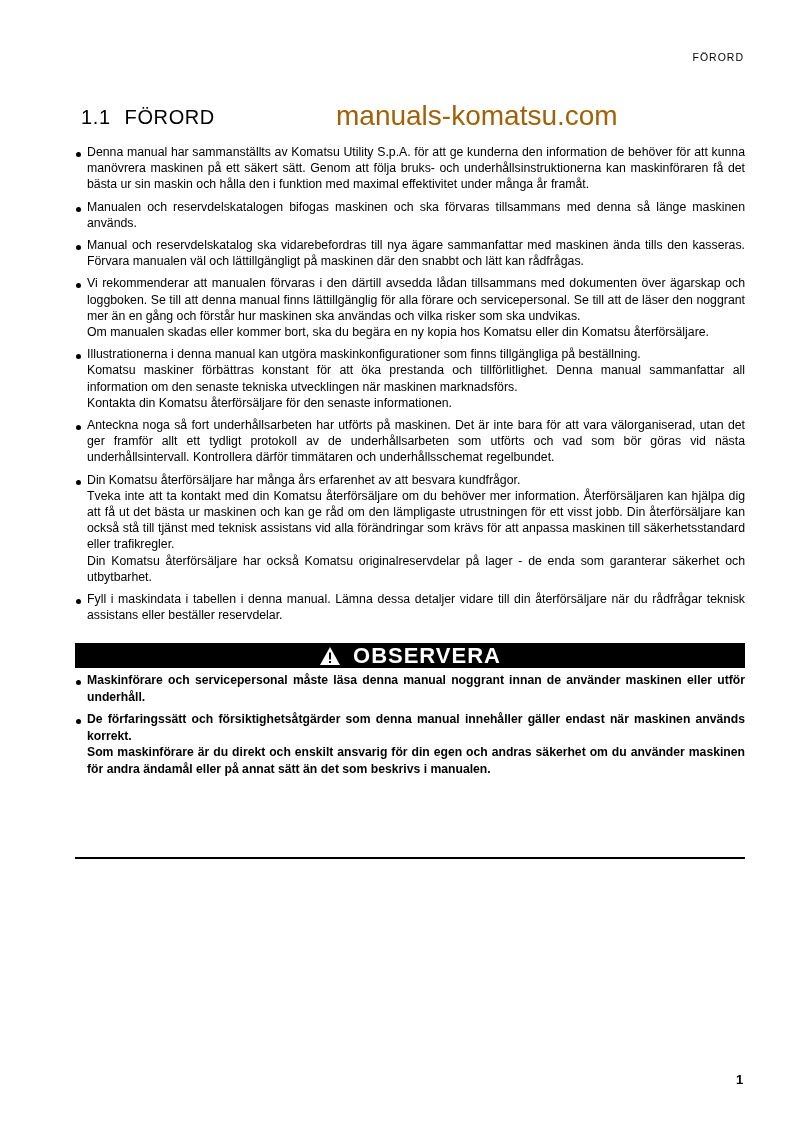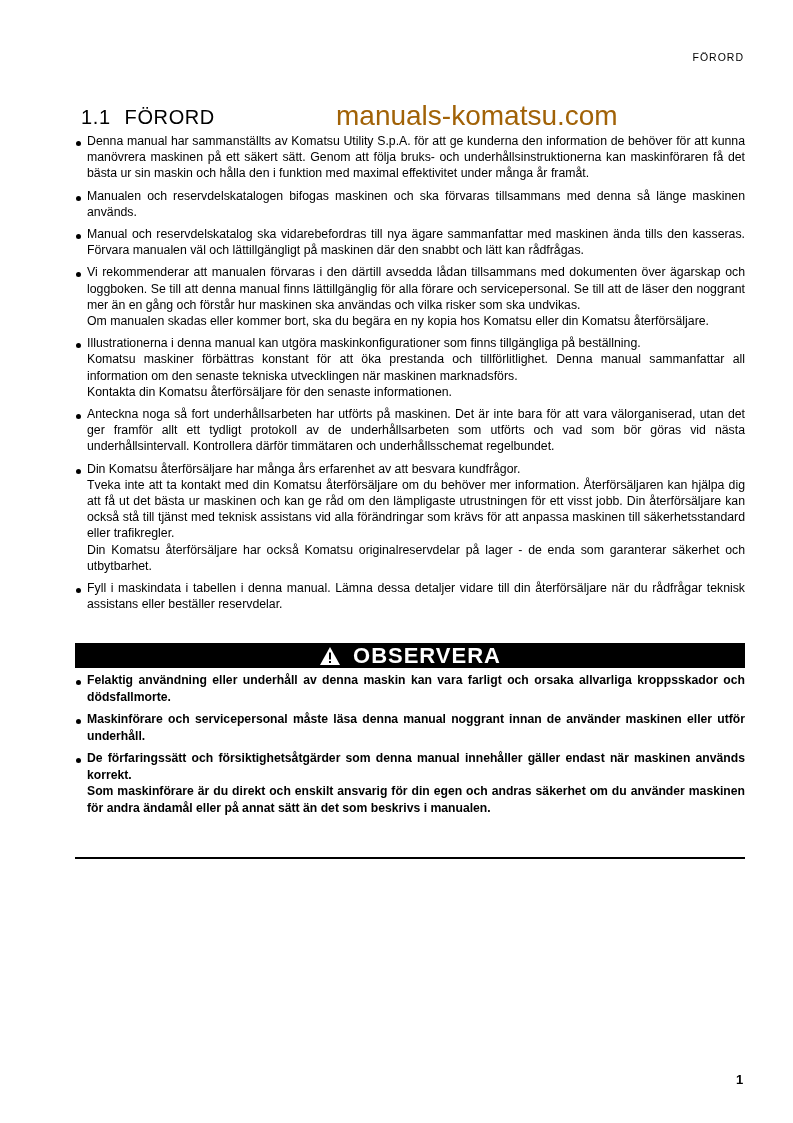--- a/index.html
+++ b/index.html
@@ -36,21 +36,21 @@
     }
     .watermark {
       position: absolute;
       top: 100px;
       left: 336px;
       font-size: 28px;
       color: #a16207;
     }
     .content {
       position: absolute;
-      top: 133px;
+      top: 144px;
       left: 75px;
       width: 670px;
     }
     ul.bullets {
       list-style: none;
       margin: 0;
       padding: 0;
     }
     ul.bullets li {
       position: relative;
@@ -171,23 +171,20 @@
     <polygon points="11,1 21,19 1,19" fill="#ffffff"></polygon>
     <rect x="10" y="6.5" width="2" height="7" fill="#000000"></rect>
     <rect x="10" y="15" width="2" height="2" fill="#000000"></rect>
   </svg>
   <span>OBSERVERA</span>
 </div>
 
 <div class="warning-content">
   <ul class="bullets">
     <li>
-      <span class="line">Felaktig användning eller underhåll av denna maskin kan vara farligt och orsaka allvarliga kroppsskador och dödsfallmorte.</span>
-    </li>
-    <li>
       <span class="line">Maskinförare och servicepersonal måste läsa denna manual noggrant innan de använder maskinen eller utför underhåll.</span>
     </li>
     <li>
       <span class="line">De förfaringssätt och försiktighetsåtgärder som denna manual innehåller gäller endast när maskinen används korrekt.</span>
       <span class="line">Som maskinförare är du direkt och enskilt ansvarig för din egen och andras säkerhet om du använder maskinen för andra ändamål eller på annat sätt än det som beskrivs i manualen.</span>
     </li>
   </ul>
 </div>
 
 <div class="rule"></div>

